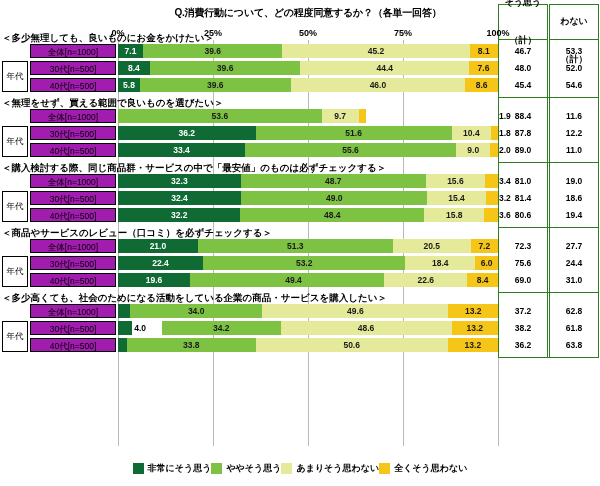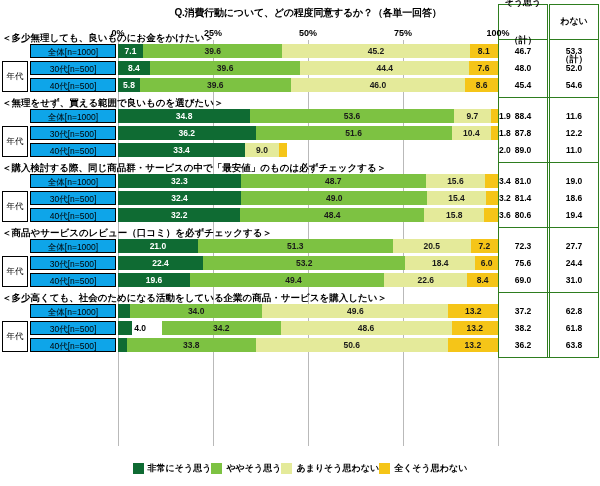--- a/index.html
+++ b/index.html
@@ -44,21 +44,21 @@
   .valcol.c1{left:498px;}
   .valcol.c2{left:549px;}
 
   
   .grp-title{
     position:absolute;left:2px;font-size:9.5px;font-weight:bold;white-space:nowrap;
   }
   .row{position:absolute;left:0;width:600px;height:16px;}
   .rowlabel{
     position:absolute;left:30px;width:86px;height:14px;line-height:14px;
-    border:1px solid #000;box-sizing:border-box;text-align:center;font-size:8.5px;background:#0ea5e9;
+    border:1px solid #000;box-sizing:border-box;text-align:center;font-size:8.5px;background:#a21caf;
   }
   .agebox{
     position:absolute;left:2px;width:26px;
     border:1px solid #000;box-sizing:border-box;text-align:center;background:#fff;
     font-size:8.5px;display:flex;align-items:center;justify-content:center;
   }
   .bar{
     position:absolute;left:118px;height:14px;top:0;display:flex;
   }
   .seg{height:14px;display:flex;align-items:center;justify-content:center;
@@ -152,21 +152,20 @@
         <div class="val c1">45.4</div>
         <div class="val c2">54.6</div>
       </div>
       <div class="agebox" style="top: 61px; height: 31px;">年代</div>
       <div class="hline" style="top: 97px;"></div>
       <div class="grp-title" style="top: 97px;">＜無理をせず、買える範囲で良いものを選びたい＞</div>
       <div class="row" style="top: 109px;">
         <div class="rowlabel">全体[n=1000]</div>
         <div class="outlab" style="left: 499px;">1.9</div>
         <div class="bar" style="width: 380px;">
-          <div class="seg s0" style="width: 132.24px;">34.8</div>
           <div class="seg s1" style="width: 203.68px;">53.6</div>
           <div class="seg s2" style="width: 36.86px;">9.7</div>
           <div class="seg s3" style="width: 7.22px;"></div>
         </div>
         <div class="val c1">88.4</div>
         <div class="val c2">11.6</div>
       </div>
       <div class="row" style="top: 126px;">
         <div class="rowlabel">30代[n=500]</div>
         <div class="outlab" style="left: 499px;">1.8</div>
@@ -177,20 +176,21 @@
           <div class="seg s3" style="width: 6.84px;"></div>
         </div>
         <div class="val c1">87.8</div>
         <div class="val c2">12.2</div>
       </div>
       <div class="row" style="top: 143px;">
         <div class="rowlabel">40代[n=500]</div>
         <div class="outlab" style="left: 499px;">2.0</div>
         <div class="bar" style="width: 380px;">
           <div class="seg s0" style="width: 126.92px;">33.4</div>
+          <div class="seg s1" style="width: 211.28px;">55.6</div>
           <div class="seg s2" style="width: 34.2px;">9.0</div>
           <div class="seg s3" style="width: 7.6px;"></div>
         </div>
         <div class="val c1">89.0</div>
         <div class="val c2">11.0</div>
       </div>
       <div class="agebox" style="top: 126px; height: 31px;">年代</div>
       <div class="hline" style="top: 162px;"></div>
       <div class="grp-title" style="top: 162px;">＜購入検討する際、同じ商品群・サービスの中で「最安値」のものは必ずチェックする＞</div>
       <div class="row" style="top: 174px;">

